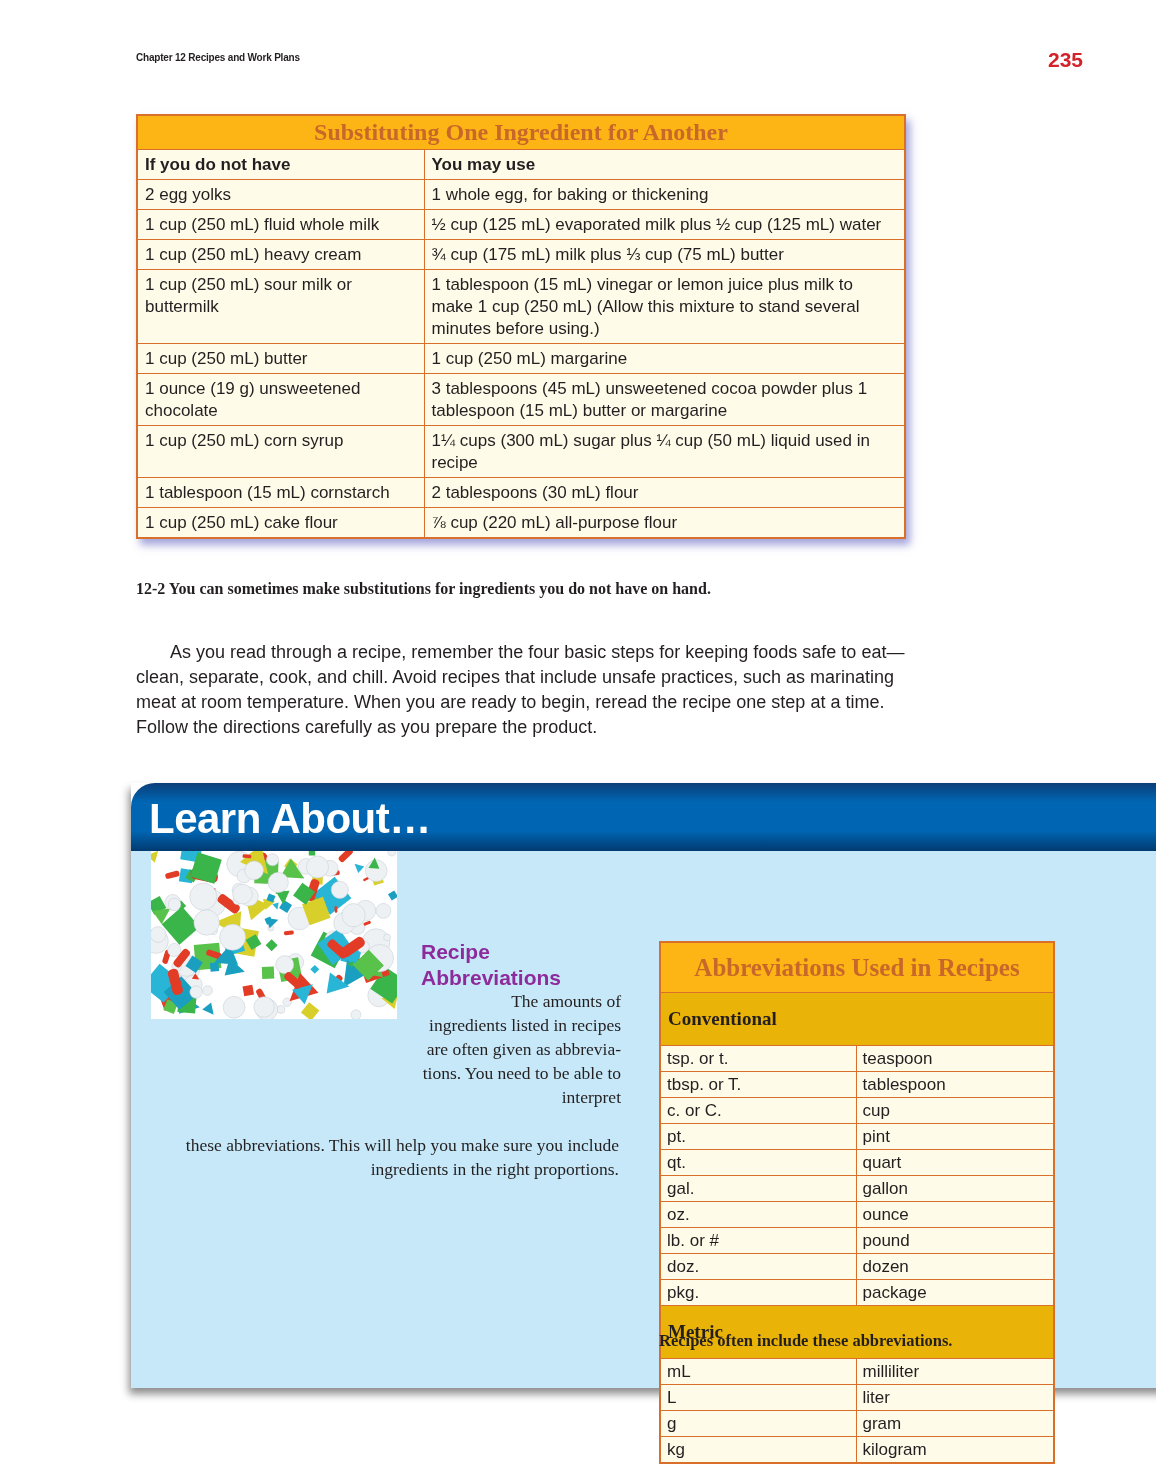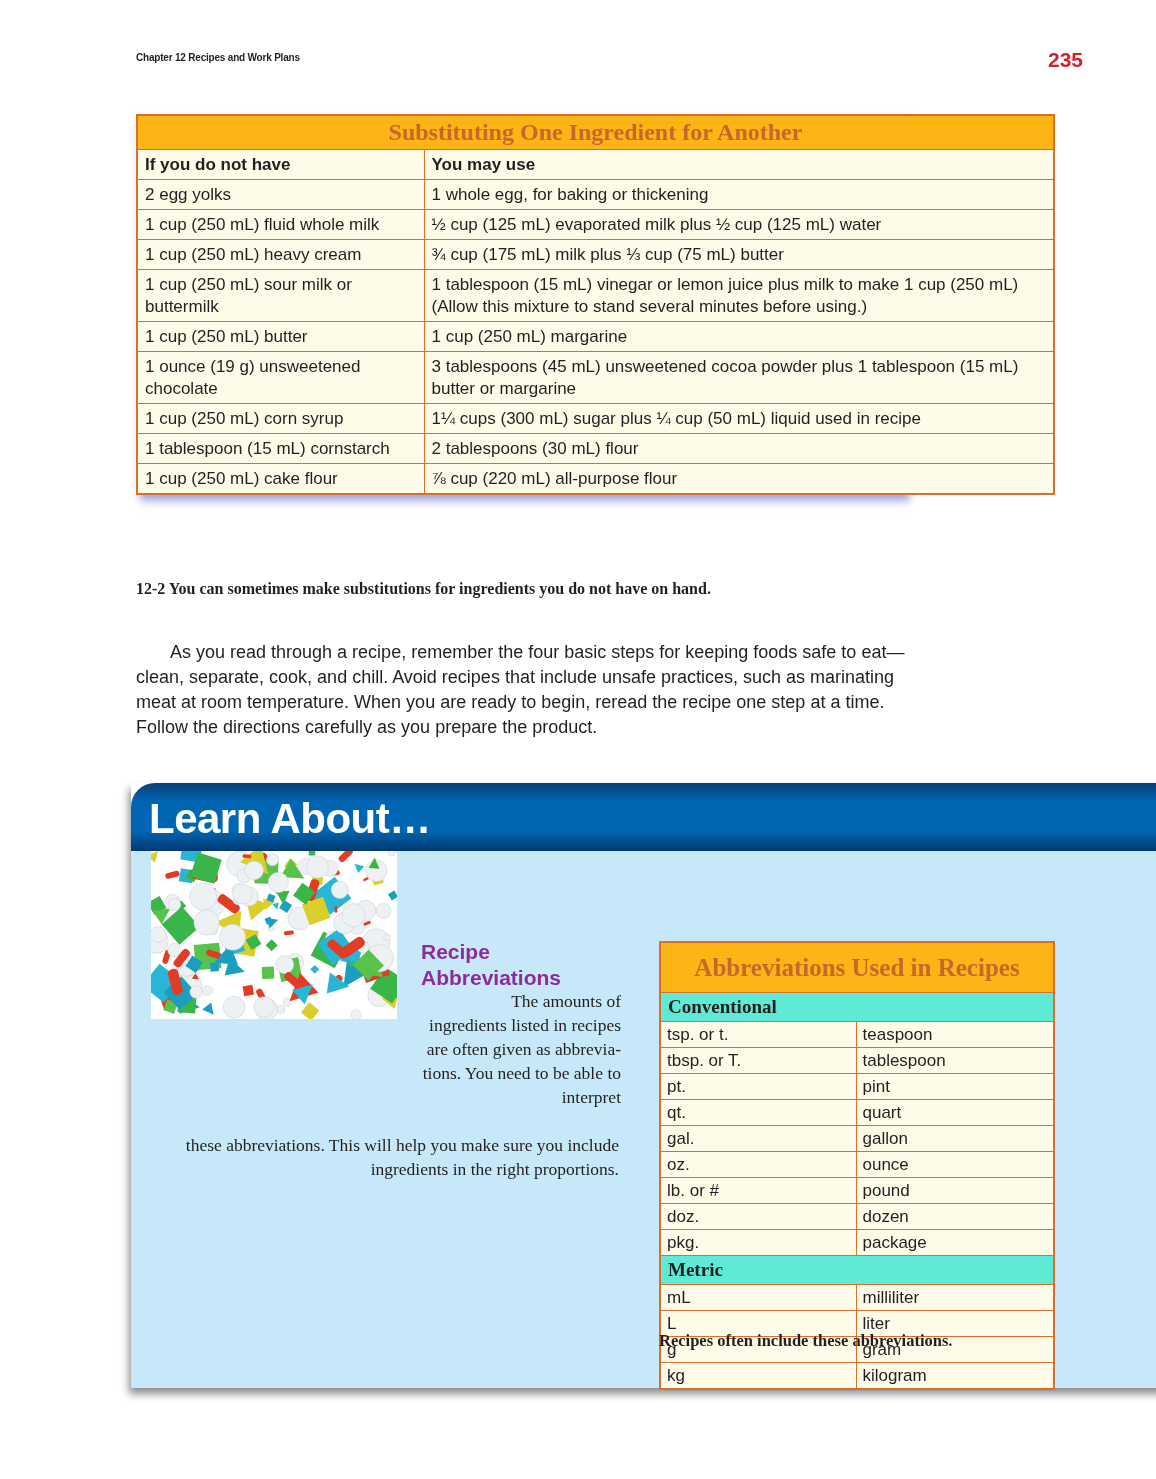--- a/index.html
+++ b/index.html
@@ -14,21 +14,21 @@
   .page-number {
     position: absolute; left: 1048px; top: 48px; font-size: 21px; font-weight: bold; color: #d2232a;
   }
 
   
   .sub-table-wrap {
     position: absolute; left: 136px; top: 114px; width: 770px;
     box-shadow: 4px 6px 8px rgba(90, 90, 190, 0.55);
   }
   table.sub-table {
-    border-collapse: collapse; width: 919px; background: #fffbe9;
+    border-collapse: collapse; width: 770px; background: #fffbe9;
     border: 2px solid #d86f2a; table-layout: fixed;
   }
   table.sub-table th.title {
     background: #fdb515; color: #c8672a; font-family: "Liberation Serif", serif;
     font-size: 24px; font-weight: bold; height: 33px; padding: 0; text-align: center;
     border-bottom: 1px solid #d86f2a;
   }
   table.sub-table td {
     border: 1px solid #d86f2a; font-size: 17px; line-height: 22px; padding: 4px 7px 3px 7px;
     vertical-align: top; color: #231f20;
@@ -78,22 +78,22 @@
   table.abbr-table {
     border-collapse: collapse; width: 396px; table-layout: fixed; background: #fffbe9;
     border: 2px solid #d86f2a;
   }
   table.abbr-table col.a1 { width: 196px; }
   table.abbr-table th.title {
     background: #fdb515; color: #c8672a; font-family: "Liberation Serif", serif; font-size: 25px;
     font-weight: bold; height: 33px; padding: 8px; text-align: center; border-bottom: 1px solid #d86f2a;
   }
   table.abbr-table td.section {
-    background: #5eead4; font-family: "Liberation Serif", serif; font-weight: bold; font-size: 19px;
-    height: 28px; padding: 0 7px; border: 1px solid #d86f2a;
+    background: #eab308; font-family: "Liberation Serif", serif; font-weight: bold; font-size: 19px;
+    height: 28px; padding: 12px 7px; border: 1px solid #d86f2a;
   }
   table.abbr-table td {
     border: 1px solid #d86f2a; font-size: 17px; height: 25px; line-height: 20px; padding: 0 6px; color: #231f20;
   }
   .abbr-caption {
     position: absolute; left: 528px; top: 480px; font-family: "Liberation Serif", serif; font-size: 16.5px;
     font-weight: bold; color: #231f20;
   }
 </style>
 </head>
@@ -349,20 +349,24 @@
             </tr>
             <tr>
               <td>tsp. or t.</td>
               <td>teaspoon</td>
             </tr>
             <tr>
               <td>tbsp. or T.</td>
               <td>tablespoon</td>
             </tr>
             <tr>
+              <td>c. or C.</td>
+              <td>cup</td>
+            </tr>
+            <tr>
               <td>pt.</td>
               <td>pint</td>
             </tr>
             <tr>
               <td>qt.</td>
               <td>quart</td>
             </tr>
             <tr>
               <td>gal.</td>
               <td>gallon</td>

